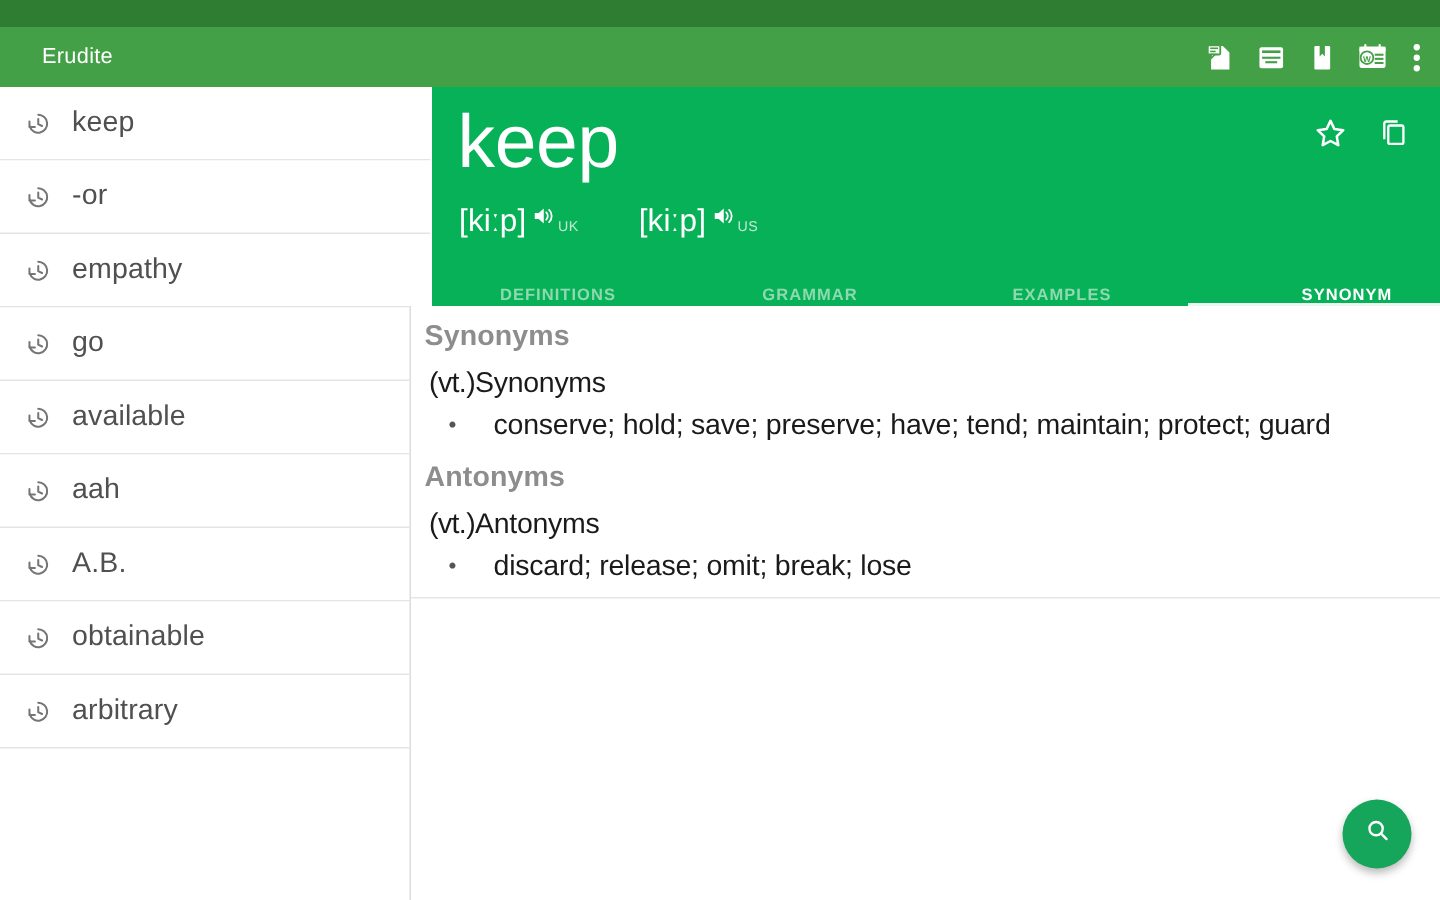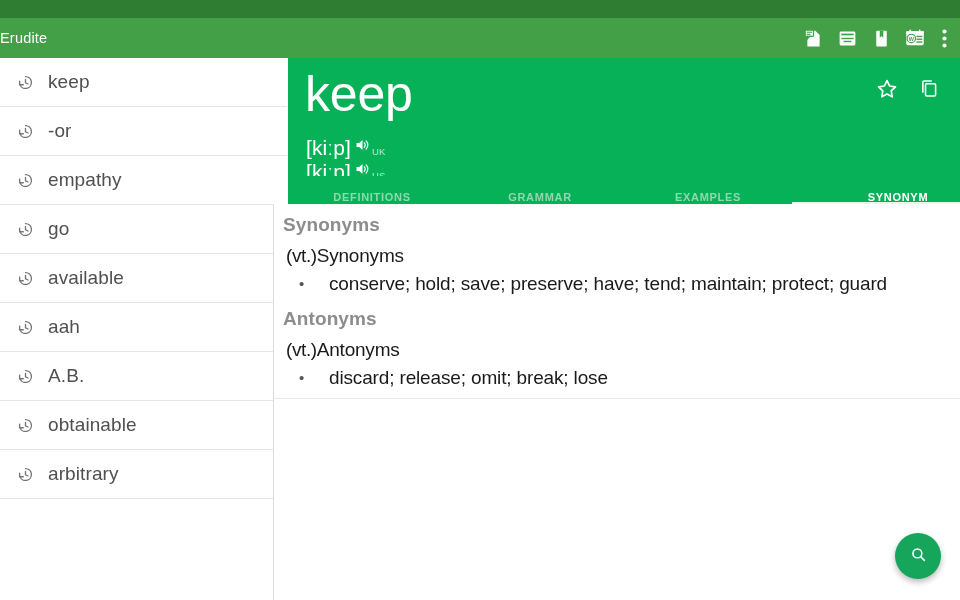--- a/index.html
+++ b/index.html
@@ -25,21 +25,21 @@
   
   .app-bar {
     position: absolute; top: 18px; left: 0;
     width: 960px; height: 40px;
     background: #43a047;
     display: flex; align-items: center;
   }
   .app-title {
     color: #ffffff;
     font-size: 14.5px;
-    margin-left: 0;
+    margin-left: 28px;
     letter-spacing: .2px;
     flex: 1;
   }
   .appbar-actions {
     display: flex; align-items: center;
     height: 40px;
     padding-right: 4px;
   }
   .appbar-icon {
     width: 34px; height: 40px;
@@ -89,21 +89,21 @@
     left: 17px; top: 4px;
     color: #ffffff;
     font-size: 50px;
     font-weight: 400;
     letter-spacing: -.2px;
     line-height: 64px;
   }
   .phonetics {
     position: absolute;
     left: 18px; top: 78px;
-    display: flex; align-items: flex-end; flex-direction: column;
+    display: flex; align-items: flex-end;
   }
   .phon {
     display: flex; align-items: flex-end;
     margin-right: 40px;
     cursor: pointer;
   }
   .phon-text {
     color: #ffffff;
     font-size: 21px;
     line-height: 24px;

